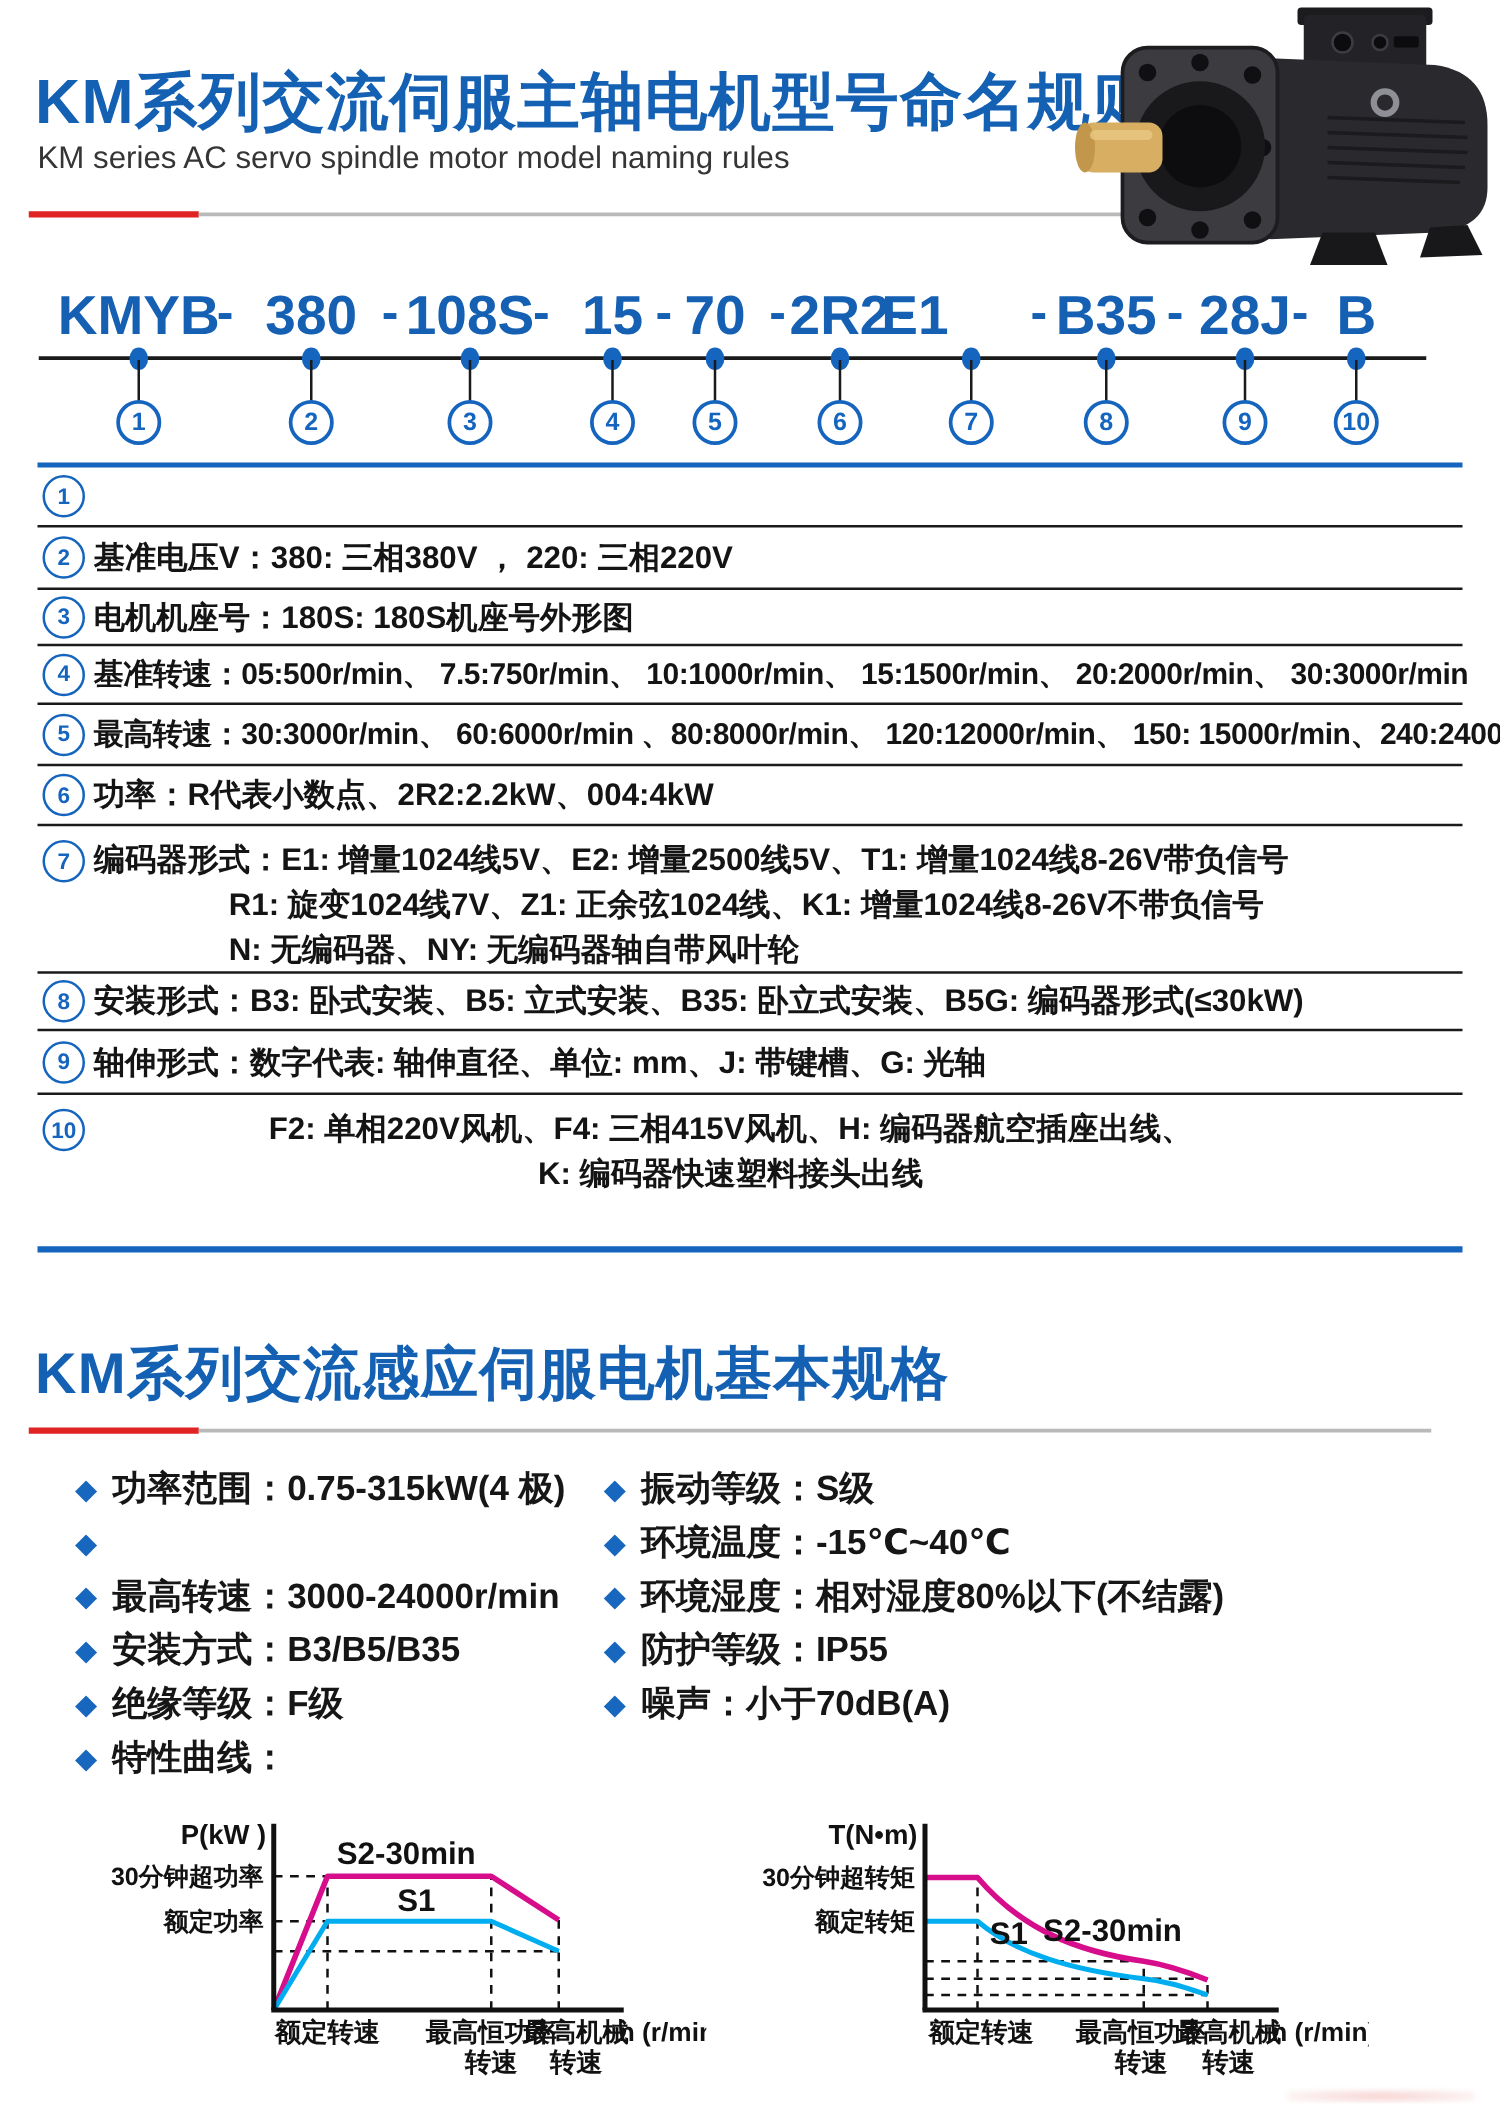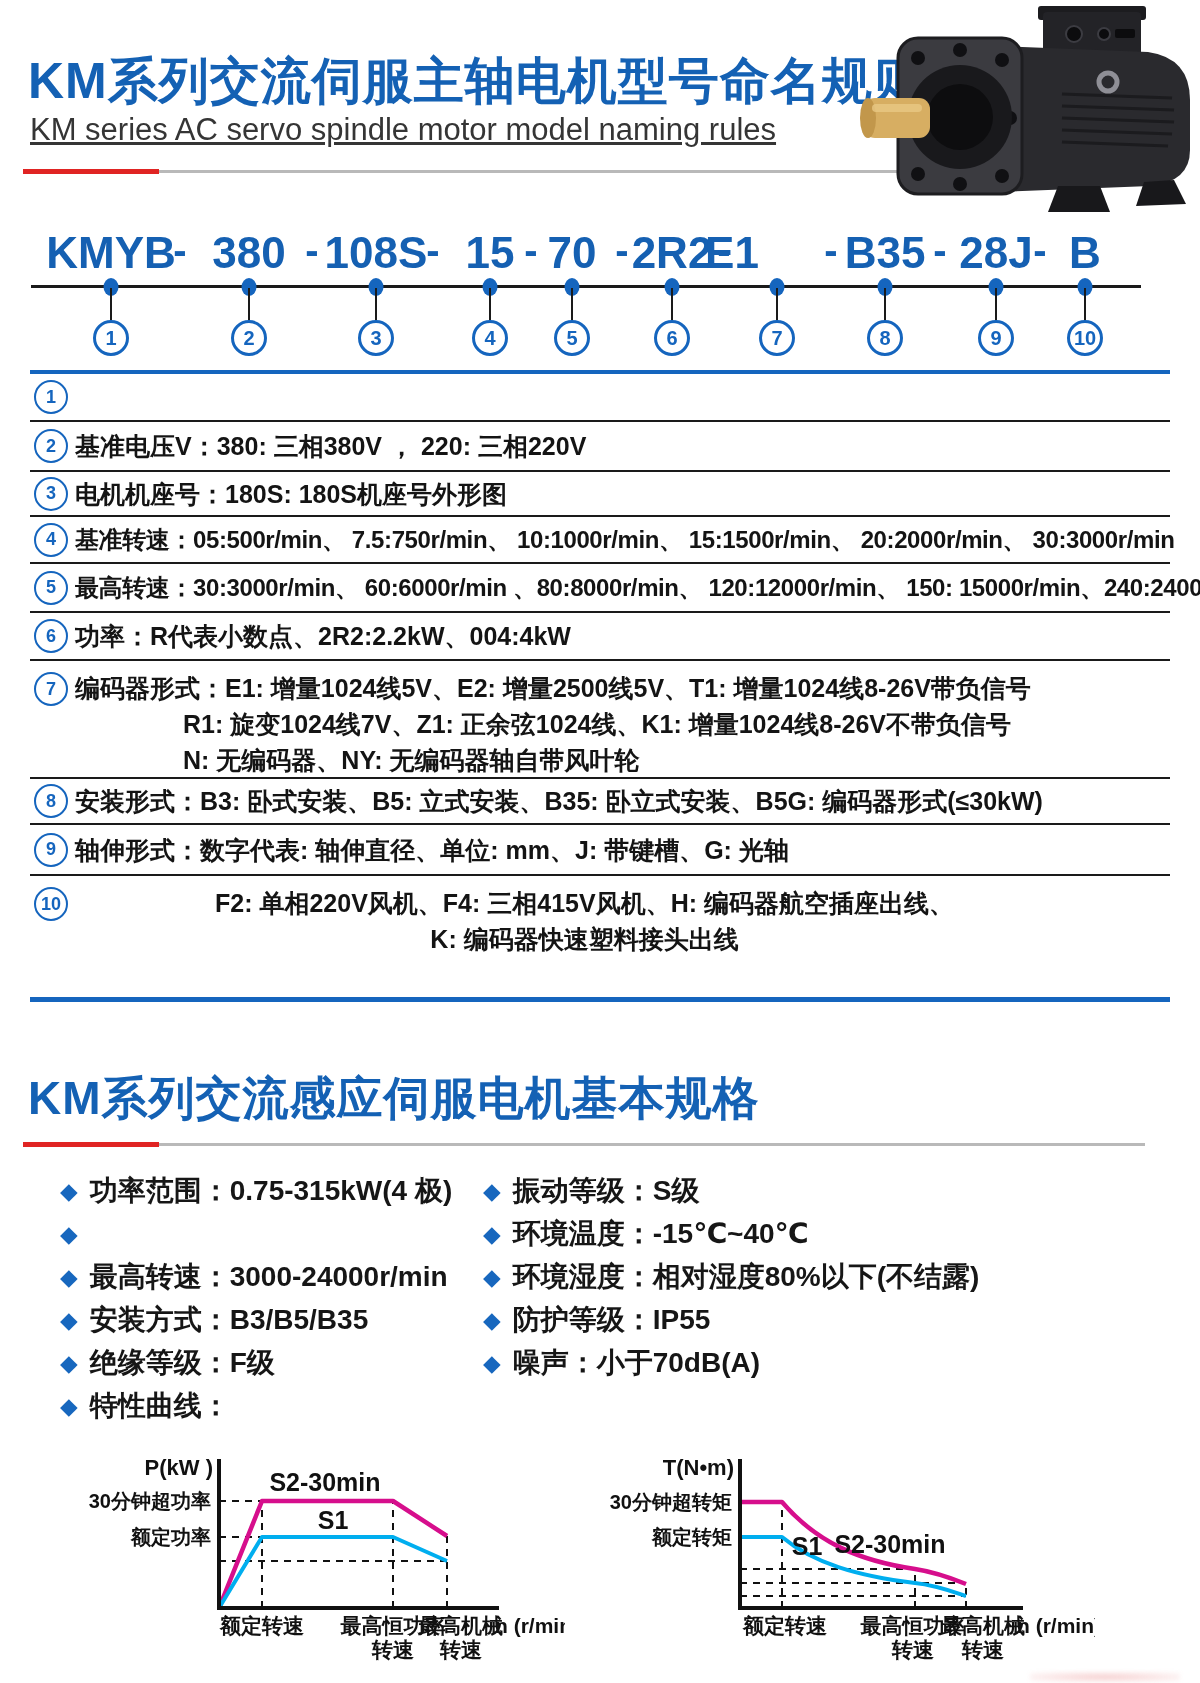--- a/index.html
+++ b/index.html
@@ -1,21 +1,21 @@
 <!DOCTYPE html>
 <html><head>
 <meta charset="utf-8">
 <style>
   html,body{margin:0;padding:0;background:#fff;}
   .page{position:relative;width:1200px;height:1683px;background:#fff;overflow:hidden;
         font-family:"Liberation Sans","DejaVu Sans",sans-serif;color:#111;}
 
   
   .h1{position:absolute;left:28px;top:48px;font-size:50px;font-weight:800;color:#1461b4;letter-spacing:1px;white-space:nowrap;}
-  .h1sub{position:absolute;left:30px;top:112px;font-size:31px;font-weight:500;color:#353535;white-space:nowrap;text-decoration:underline;}
+  .h1sub{position:absolute;left:30px;top:112px;font-size:25px;font-weight:500;color:#353535;white-space:nowrap;}
   .rule{position:absolute;height:6px;}
   .rule .red{position:absolute;left:0;top:0;width:136px;height:5px;background:#e02423;}
   .rule .gray{position:absolute;left:136px;top:1px;height:3px;background:#b9b9b9;right:0;}
   .motor{position:absolute;left:852px;top:2px;}
 
   
   .model-row{position:absolute;left:0;top:228px;width:1036px;height:52px;}
   .seg,.dash{position:absolute;top:0;transform:translateX(-50%);font-size:44px;font-weight:800;color:#1560b2;white-space:nowrap;}
   .dash{font-size:40px;}
   .conn-line{position:absolute;left:31px;top:285px;width:1110px;height:3px;background:#1a1a1a;}

